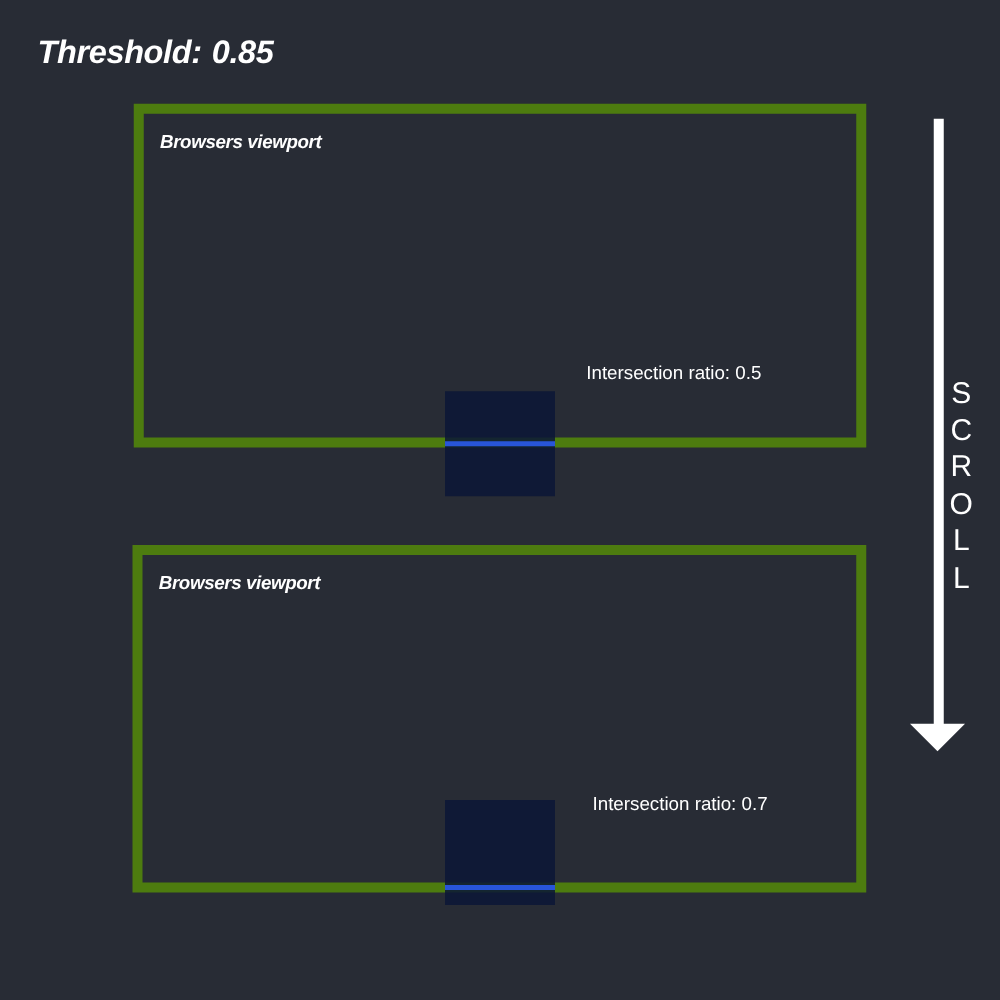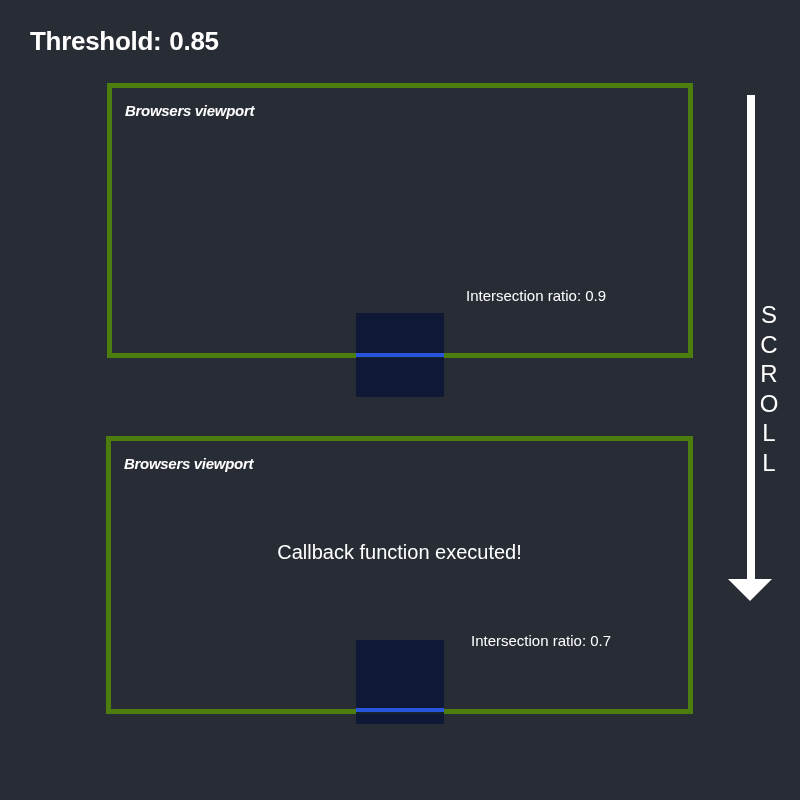--- a/index.html
+++ b/index.html
@@ -1,26 +1,26 @@
 <!DOCTYPE html>
 <html><head>
 <meta charset="utf-8">
 <style>
   html, body { margin:0; padding:0; }
   body {
     width:800px; height:800px; background:#282c35; position:relative; overflow:hidden;
     font-family:"Liberation Sans", sans-serif; color:#ffffff;
   }
   .threshold {
-    position:absolute; left:30px; top:26px; font-size:26px; font-weight:bold; 
+    position:absolute; left:30px; top:26px; font-size:26px; font-weight:bold; font-style:italic;
     letter-spacing:-0.3px; white-space:nowrap;
   }
   .threshold .val { margin-left:8px; }
   .viewport {
-    position:absolute; box-sizing:border-box; border:5px solid #4d7c0f;
+    position:absolute; box-sizing:border-box; border:8px solid #4d7c0f;
   }
   .vp-title {
     position:absolute; left:13px; top:14px; font-size:15px; font-weight:bold; font-style:italic;
     white-space:nowrap; letter-spacing:-0.3px;
   }
   .ratio {
     position:absolute; font-size:15px; white-space:nowrap;
   }
   .callback {
     position:absolute; left:0; right:0; top:100px; text-align:center; font-size:20px;
@@ -46,29 +46,28 @@
 </style>
 </head>
 <body>
 
 <div class="threshold">
   <span>Threshold:</span><span class="val">0.85</span>
 </div>
 
 <div class="viewport" style="left:107px; top:83px; width:586px; height:275px;">
   <div class="vp-title">Browsers viewport</div>
-  <div class="ratio" style="left:354px; top:199px;">Intersection ratio: 0.9</div>
+  <div class="ratio" style="left:354px; top:199px;">Intersection ratio: 0.5</div>
 </div>
 <div class="target" style="left:356px; top:313px;">
   <div class="edge" style="top:40px;"></div>
 </div>
 
 <div class="viewport" style="left:106px; top:436px; width:587px; height:278px;">
   <div class="vp-title">Browsers viewport</div>
-  <div class="callback">Callback function executed!</div>
   <div class="ratio" style="left:360px; top:191px;">Intersection ratio: 0.7</div>
 </div>
 <div class="target" style="left:356px; top:640px;">
   <div class="edge" style="top:68px;"></div>
 </div>
 
 <div class="arrow-shaft"></div>
 <div class="arrow-head"></div>
 <div class="scroll-label">
   <span>S</span>

